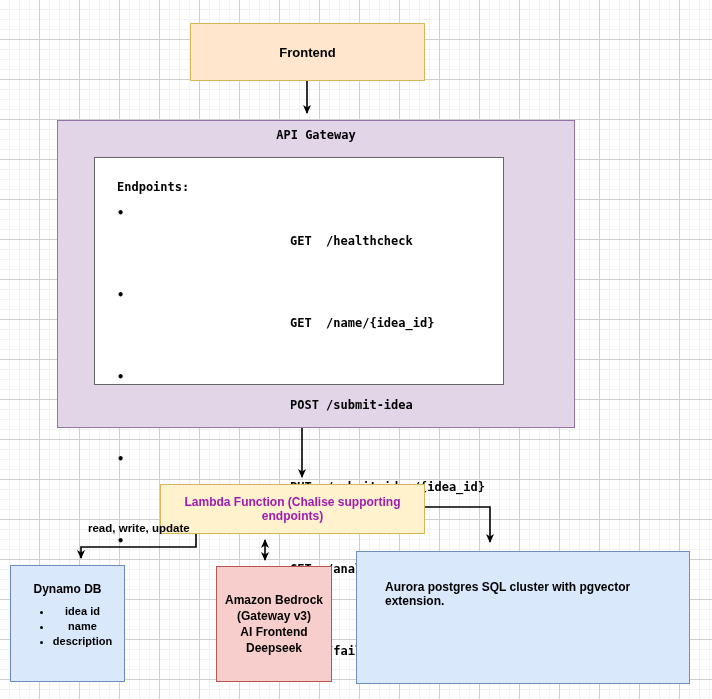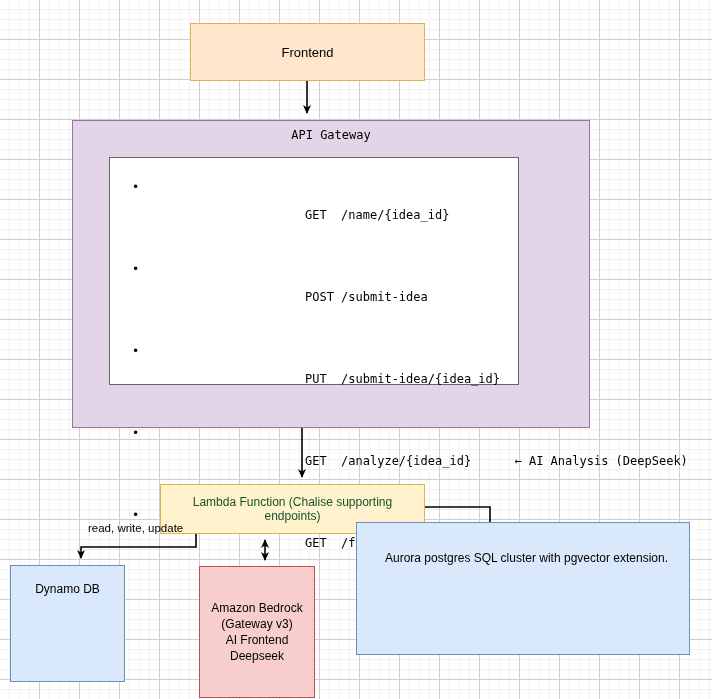--- a/index.html
+++ b/index.html
@@ -15,20 +15,21 @@
     overflow: hidden;
     background-color: #ffffff;
     background-image:
       linear-gradient(to right, #cfcfcf 1px, transparent 1px),
       linear-gradient(to bottom, #cfcfcf 1px, transparent 1px),
       linear-gradient(to right, #f2f2f2 1px, transparent 1px),
       linear-gradient(to bottom, #f2f2f2 1px, transparent 1px);
     background-size: 40px 40px, 40px 40px, 10px 10px, 10px 10px;
     background-position: -1px -1px, -1px -1px, -1px -1px, -1px -1px;
     font-family: "Liberation Sans", sans-serif;
+    font-weight: bold;
   }
 
   .node {
     position: absolute;
     box-sizing: border-box;
     border-width: 1px;
     border-style: solid;
   }
 
   
@@ -43,21 +44,21 @@
     align-items: center;
     justify-content: center;
   }
   .frontend .label {
     font-size: 13px;
     color: #000000;
   }
 
   
   .apigw {
-    left: 72px;
+    left: 57px;
     top: 120px;
     width: 518px;
     height: 308px;
     background: #e1d5e7;
     border-color: #9673a6;
   }
   .apigw .title {
     position: absolute;
     top: 7px;
     left: 0;
@@ -127,21 +128,21 @@
     height: 50px;
     background: #fff2cc;
     border-color: #d6b656;
     display: flex;
     align-items: center;
     justify-content: center;
     text-align: center;
   }
   .lambda .label {
     font-size: 12px;
-    color: #14532d;
+    color: #a21caf;
     padding: 0 4px;
   }
 
   
   .dynamo {
     left: 10px;
     top: 565px;
     width: 115px;
     height: 117px;
     background: #dae8fc;
@@ -162,41 +163,41 @@
   }
   .dynamo ul li {
     font-size: 11px;
     color: #000000;
     line-height: 15px;
     text-align: center;
   }
 
   
   .bedrock {
-    left: 199px;
+    left: 216px;
     top: 566px;
     width: 116px;
-    height: 132px;
+    height: 116px;
     background: #f8cecc;
     border-color: #b85450;
     display: flex;
     align-items: center;
     justify-content: center;
     text-align: center;
   }
   .bedrock .label {
     font-size: 12px;
     color: #000000;
     line-height: 16px;
   }
 
   
   .aurora {
     left: 356px;
-    top: 522px;
+    top: 551px;
     width: 334px;
     height: 133px;
     background: #dae8fc;
     border-color: #6c8ebf;
     padding: 28px 0 0 28px;
   }
   .aurora .label {
     font-size: 12px;
     color: #000000;
   }
@@ -272,21 +273,27 @@
   </svg>
 
   <div class="node frontend">
     <span class="label">Frontend</span>
   </div>
 
   <div class="node apigw">
     <div class="title">API Gateway</div>
 
     <div class="endpoints-panel">
+      <div class="ep-heading">Endpoints:</div>
       <ul class="ep-list">
+        <li>
+          <span class="ep-row">
+            <span class="ep-method">GET</span><span class="ep-path">/healthcheck</span><span class="ep-note"></span>
+          </span>
+        </li>
         <li>
           <span class="ep-row">
             <span class="ep-method">GET</span><span class="ep-path">/name/{idea_id}</span><span class="ep-note"></span>
           </span>
         </li>
         <li>
           <span class="ep-row">
             <span class="ep-method">POST</span><span class="ep-path">/submit-idea</span><span class="ep-note"></span>
           </span>
         </li>
@@ -310,20 +317,25 @@
   </div>
 
   <div class="node lambda">
     <span class="label">Lambda Function (Chalise supporting endpoints)</span>
   </div>
 
   <div class="edge-label lbl-read">read, write, update</div>
 
   <div class="node dynamo">
     <div class="label">Dynamo DB</div>
+    <ul>
+      <li>idea id</li>
+      <li>name</li>
+      <li>description</li>
+    </ul>
   </div>
 
   <div class="node bedrock">
     <div class="label">
       <div>Amazon Bedrock</div>
       <div>(Gateway v3)</div>
       <div>AI Frontend</div>
       <div>Deepseek</div>
     </div>
   </div>

